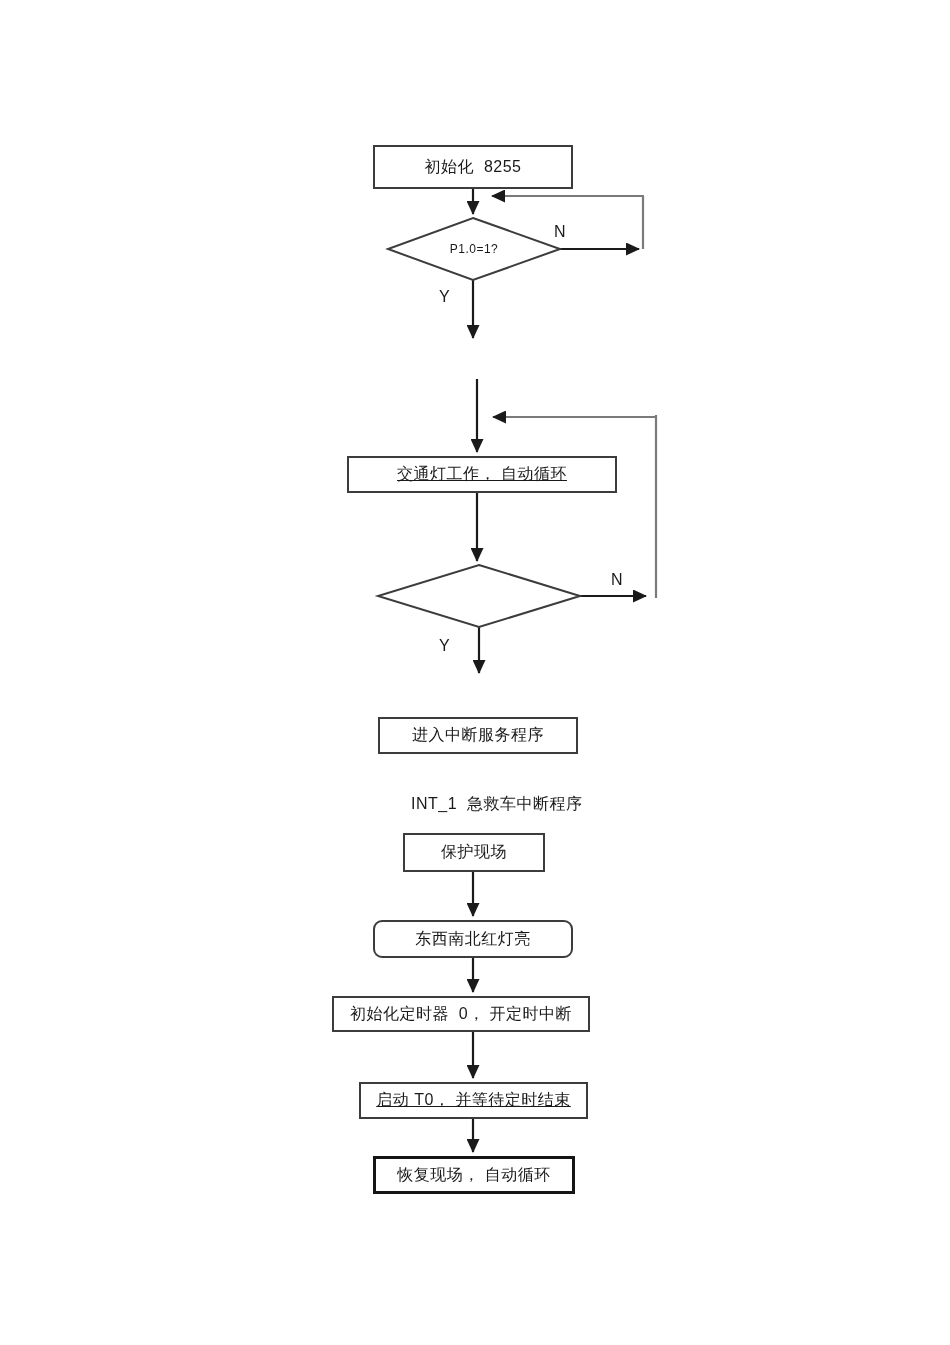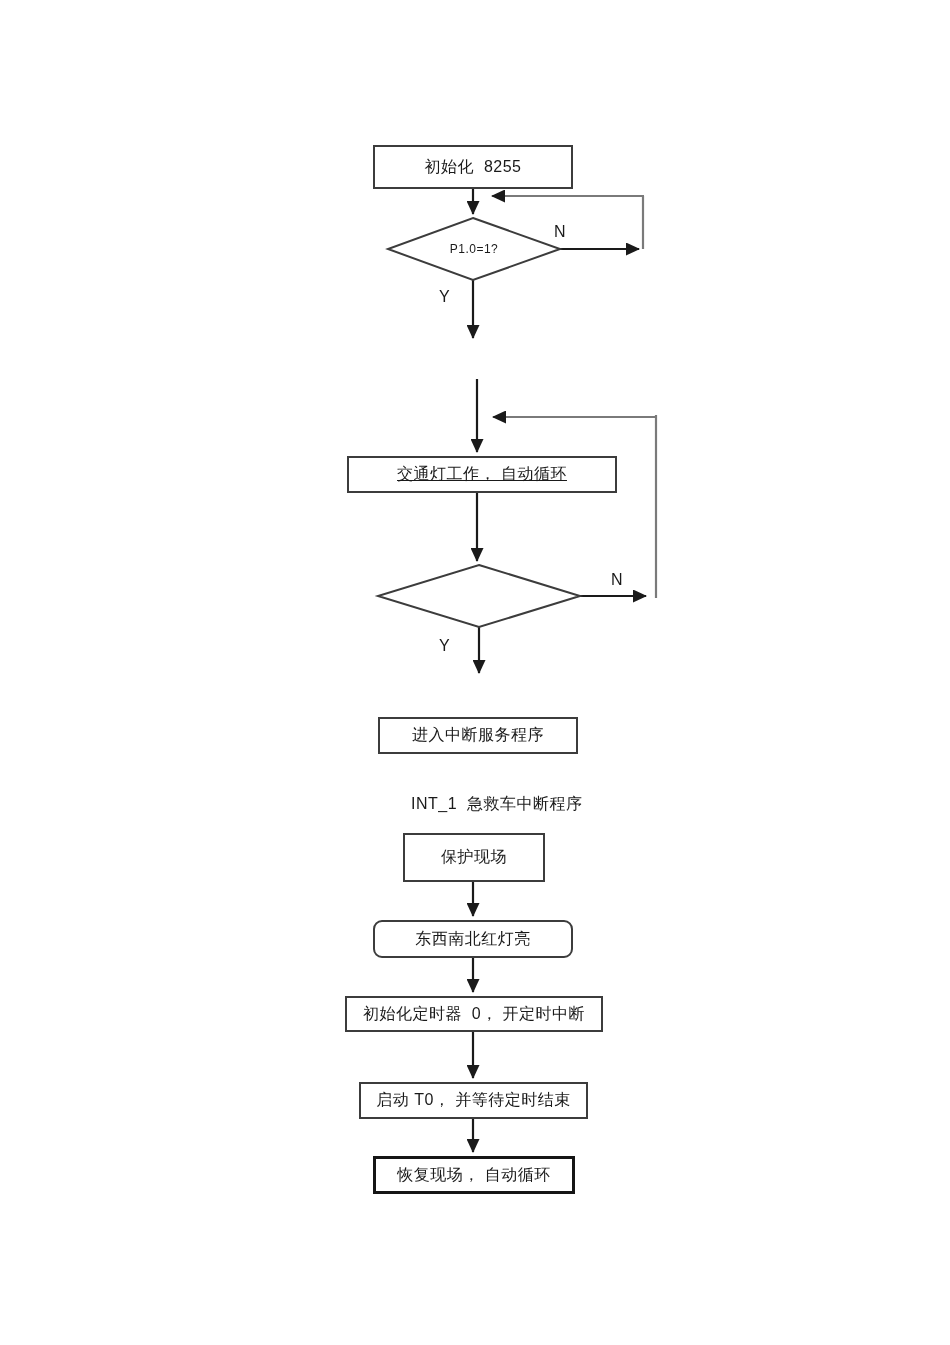--- a/index.html
+++ b/index.html
@@ -43,24 +43,24 @@
     position: absolute;
     font-size: 16px;
     white-space: pre;
     letter-spacing: 0.5px;
   }
   
   #box-init8255    { left: 373px; top: 145px; width: 200px; height: 44px; }
   #box-initIntCtrl { left: 373px; top: 342px; width: 200px; height: 37px; }
   #box-trafficAuto { left: 347px; top: 456px; width: 270px; height: 37px; text-decoration: underline; }
   #box-enterIsr    { left: 378px; top: 677px; width: 200px; height: 37px; margin-top: 40px; }
-  #box-saveCtx     { left: 403px; top: 833px; width: 142px; height: 49px; }
+  #box-saveCtx     { left: 403px; top: 833px; width: 142px; height: 39px; }
   #box-allRed      { left: 373px; top: 920px; width: 200px; height: 38px; border-radius: 9px; }
-  #box-initTimer0  { left: 345px; top: 996px; width: 258px; height: 36px; }
-  #box-startT0     { left: 359px; top: 1082px; width: 229px; height: 37px; }
+  #box-initTimer0  { left: 332px; top: 996px; width: 258px; height: 36px; }
+  #box-startT0     { left: 359px; top: 1082px; width: 229px; height: 37px; text-decoration: underline; }
   #box-restoreRet  { left: 373px; top: 1156px; width: 202px; height: 38px; border-width: 3px; border-color: #151515; }
   #dlabel-p10      { left: 388px; top: 218px; width: 172px; height: 62px; }
   #dlabel-button   { left: 378px; top: 565px; width: 202px; height: 62px; }
   #branch-n1 { left: 554px; top: 223px; }
   #branch-y1 { left: 439px; top: 288px; }
   #branch-n2 { left: 611px; top: 571px; }
   #branch-y2 { left: 439px; top: 637px; }
   #section2-title { left: 411px; top: 794px; }
 </style>
 </head>

